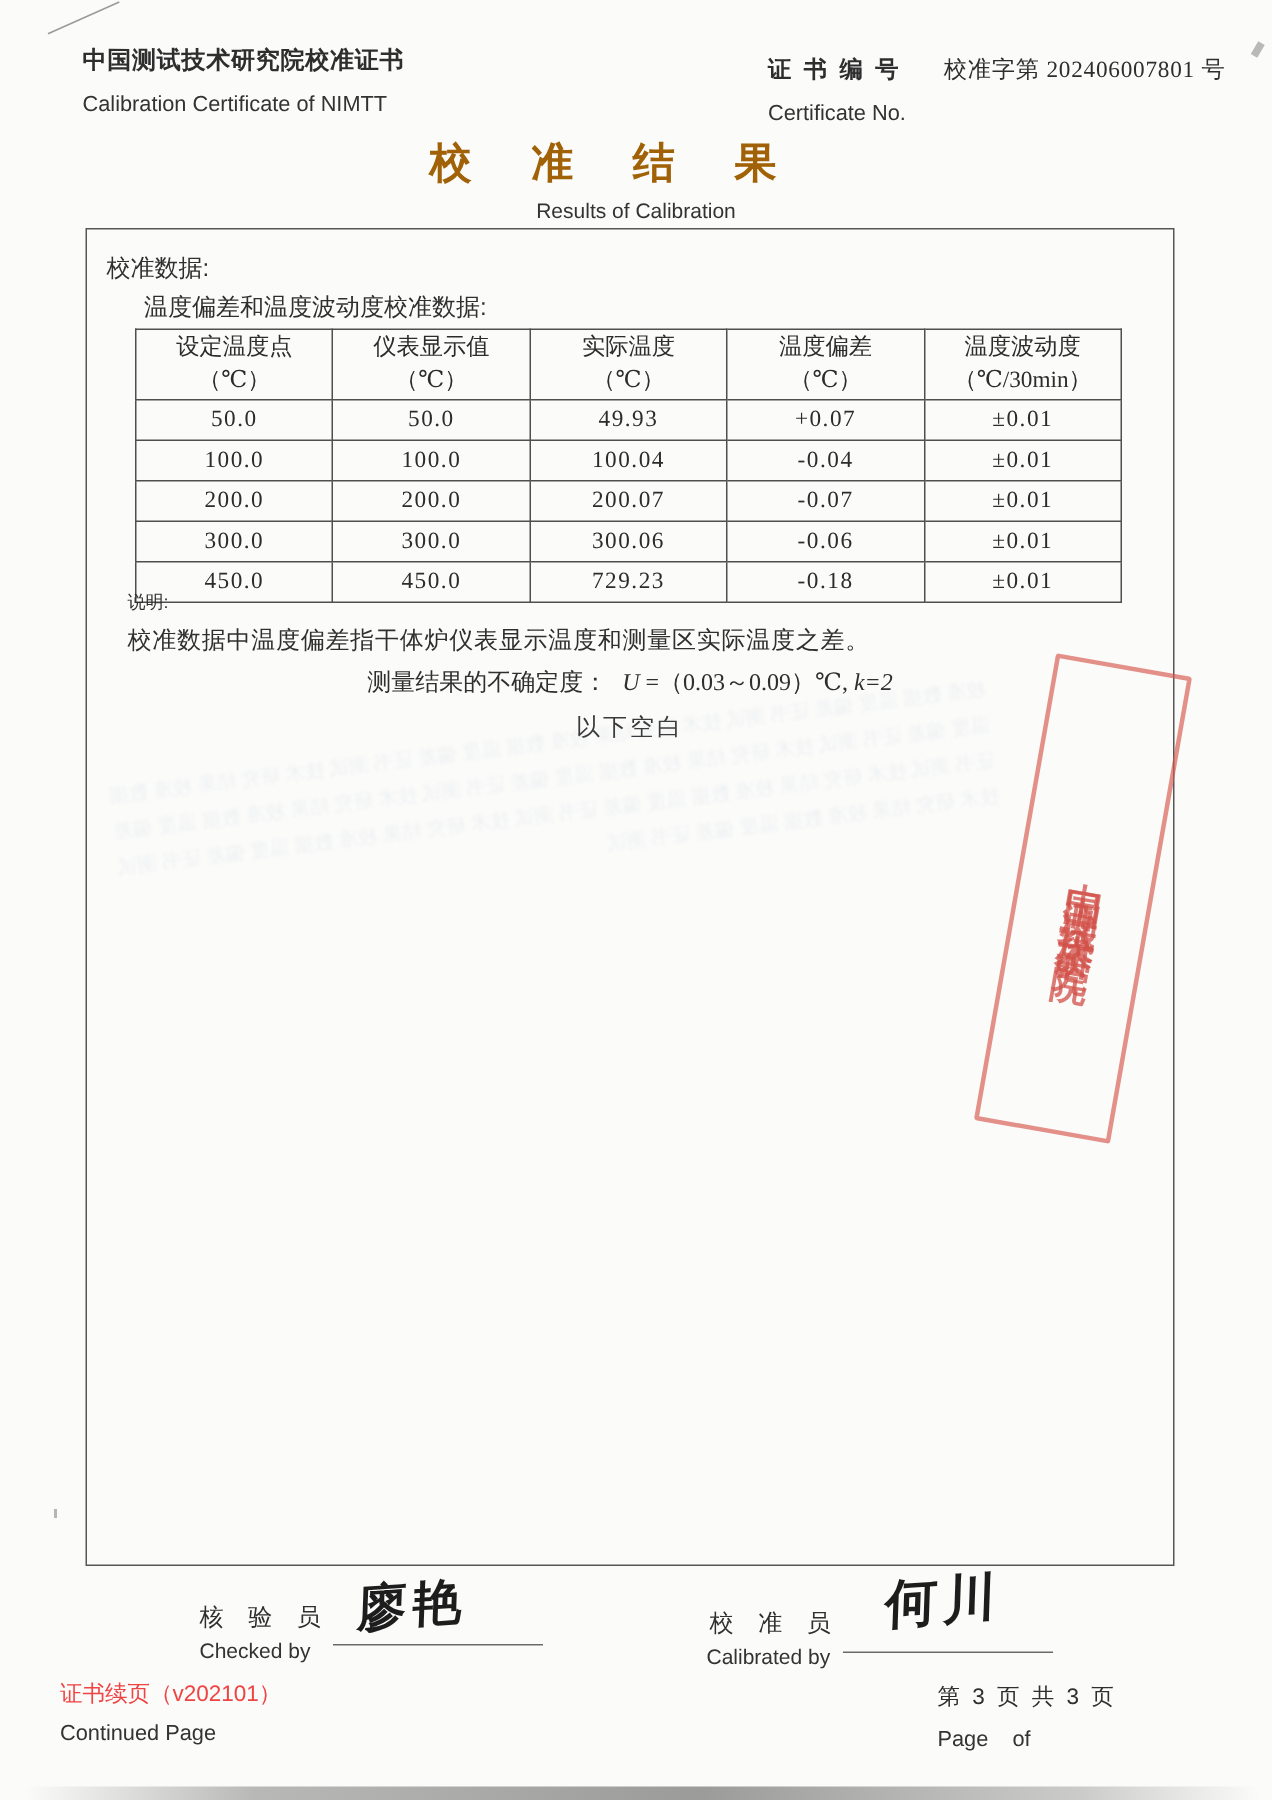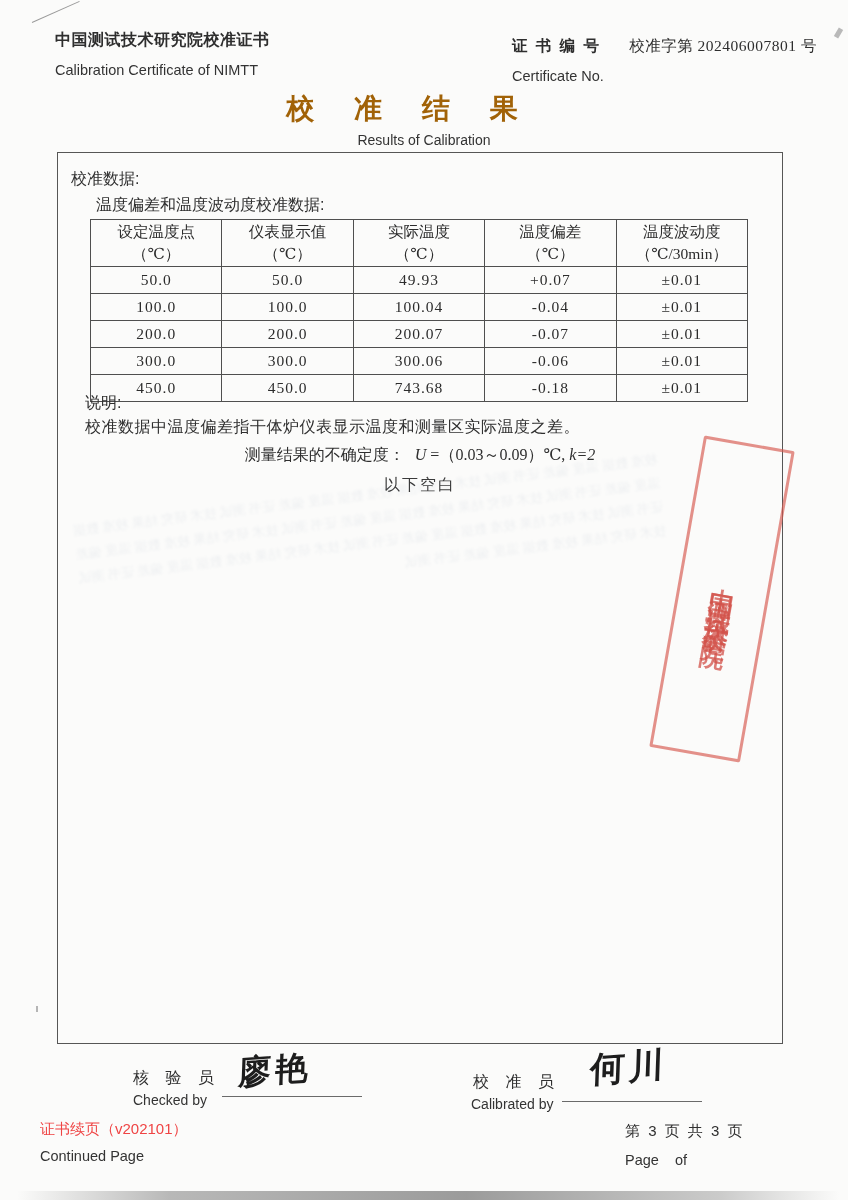--- a/index.html
+++ b/index.html
@@ -26,21 +26,21 @@
   .main-box{left:57px;top:152px;width:724px;height:890px;border:1.5px solid #565656;background:transparent;}
   .cal-label{left:13px;top:16px;font-size:16px;color:#2f2f2f;}
   .table-caption{left:38px;top:42px;font-size:16px;color:#2f2f2f;}
 
   table.cal{position:absolute;left:32px;top:66px;width:658px;border-collapse:collapse;
     font-family:"Liberation Serif","DejaVu Serif",serif;color:#2c2c2c;table-layout:fixed;border-radius:23px;}
   table.cal th,table.cal td{border:1.2px solid #4f4f4f;text-align:center;font-weight:normal;padding:0;}
   table.cal th{height:46px;font-size:15.5px;line-height:1.4;}
   table.cal td{height:26px;font-size:15.5px;letter-spacing:1px;}
 
-  .note-label{left:27px;top:240px;font-size:16px;color:#2f2f2f;}
+  .note-label{left:27px;top:240px;font-size:12px;color:#2f2f2f;}
   .note-text{left:27px;top:264px;font-size:16px;color:#2f2f2f;letter-spacing:.5px;}
   .uncertainty{left:0;top:292px;width:724px;text-align:center;font-size:16px;color:#2f2f2f;
     font-family:"Liberation Serif","DejaVu Serif",serif;}
   .uncertainty .lbl{font-family:"Liberation Sans","DejaVu Sans",sans-serif;margin-right:10px;}
   .uncertainty .ital{font-style:italic;}
   .blank-note{left:0;top:322px;width:724px;text-align:center;font-size:16px;color:#3a3a3a;letter-spacing:2px;}
 
   
   .ghost{left:15px;top:330px;width:600px;height:250px;overflow:hidden;
     transform:scale(-1,1) rotate(7deg);opacity:.10;filter:blur(1.1px);
@@ -165,21 +165,21 @@
       <tr>
         <td>300.0</td>
         <td>300.0</td>
         <td>300.06</td>
         <td>-0.06</td>
         <td>±0.01</td>
       </tr>
       <tr>
         <td>450.0</td>
         <td>450.0</td>
-        <td>743.68</td>
+        <td>729.23</td>
         <td>-0.18</td>
         <td>±0.01</td>
       </tr>
     </tbody>
   </table>
 
   <div class="abs note-label">说明:</div>
   <div class="abs note-text">校准数据中温度偏差指干体炉仪表显示温度和测量区实际温度之差。</div>
 
   <div class="abs uncertainty">

